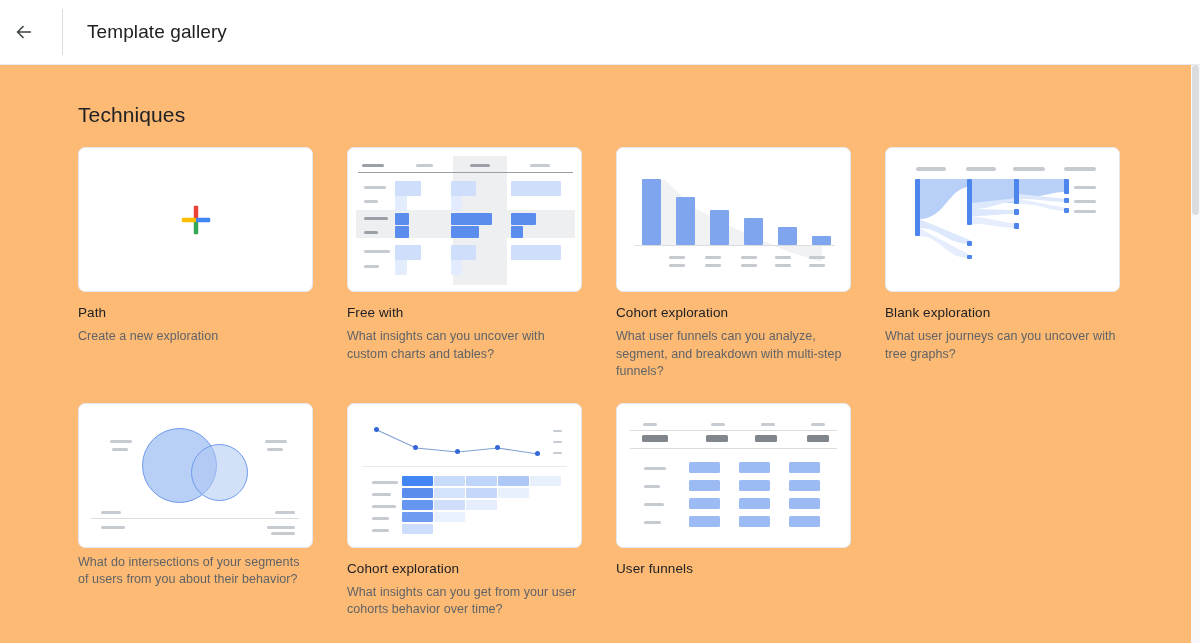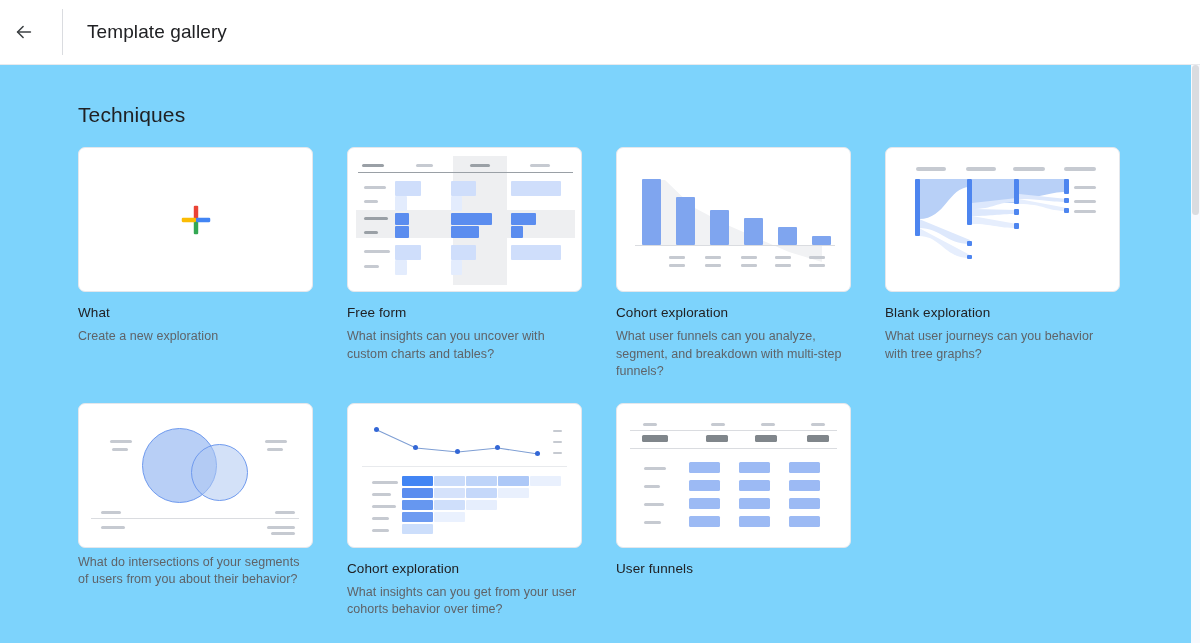--- a/index.html
+++ b/index.html
@@ -43,21 +43,21 @@
     font-size: 19px;
     color: #202124;
     letter-spacing: .1px;
     margin-left: 24px;
     font-weight: 400;
     white-space: nowrap;
   }
 
   
   .page {
-    background: #7dd3fc;
+    background: #fdba74;
     height: 578px;
     overflow: hidden;
     position: relative;
   }
   .content {
     padding: 38px 0 0 78px;
   }
   .section-title {
     font-size: 21px;
     color: #202124;
@@ -184,21 +184,21 @@
         <div class="thumb">
           <div class="plus-wrap">
             <svg width="38" height="38" viewBox="0 0 48 48">
               <rect x="21.2" y="6" width="5.6" height="18" rx="1.4" fill="#ea4335"></rect>
               <rect x="21.2" y="24" width="5.6" height="18" rx="1.4" fill="#34a853"></rect>
               <rect x="6" y="21.2" width="18" height="5.6" rx="1.4" fill="#fbbc04"></rect>
               <rect x="24" y="21.2" width="18" height="5.6" rx="1.4" fill="#4285f4"></rect>
             </svg>
           </div>
         </div>
-        <div class="card-title">What</div>
+        <div class="card-title">Path</div>
         <div class="card-desc">Create a new exploration</div>
       </div>
 
       <div class="card">
         <div class="thumb">
 
           <div class="ff-colband" style="left:105px; top:8px; width:54px; height:129px;"></div>
 
           <div class="ff-rowband" style="left:8px; top:62px; width:219px; height:28px;"></div>
 
@@ -227,21 +227,21 @@
           <div class="ff-cell" style="left:103px; top:65px; width:41px; height:12px; background:#5b8def;"></div>
           <div class="ff-cell" style="left:103px; top:78px; width:28px; height:12px; background:#5b8def;"></div>
           <div class="ff-cell" style="left:103px; top:97px; width:25px; height:15px; background:#cfdefb;"></div>
           <div class="ff-cell" style="left:103px; top:112px; width:11px; height:15px; background:#e3ecfd;"></div>
 
           <div class="ff-cell" style="left:163px; top:33px; width:50px; height:15px; background:#cfdefb;"></div>
           <div class="ff-cell" style="left:163px; top:65px; width:25px; height:12px; background:#5b8def;"></div>
           <div class="ff-cell" style="left:163px; top:78px; width:12px; height:12px; background:#5b8def;"></div>
           <div class="ff-cell" style="left:163px; top:97px; width:50px; height:15px; background:#cfdefb;"></div>
         </div>
-        <div class="card-title">Free form</div>
+        <div class="card-title">Free with</div>
         <div class="card-desc">What insights can you uncover with custom charts and tables?</div>
       </div>
 
       <div class="card">
         <div class="thumb">
 
           <svg class="fn-poly" width="233" height="143" viewBox="0 0 233 143" style="left:0; top:0;">
             <path d="M25,32 L48,32 L76,59 L108,76 L140,90 L172,104 L205,114 L205,97 L25,97 Z" fill="#f1f2f4"></path>
           </svg>
           <div class="fn-bar" style="left:25px; top:31px; width:19px; height:66px;"></div>
@@ -307,21 +307,21 @@
           <div class="pt-node" style="left:128px; top:75px; width:4.5px; height:6px;"></div>
           <div class="pt-node" style="left:178px; top:31px; width:4.5px; height:15px;"></div>
           <div class="pt-node" style="left:178px; top:50px; width:4.5px; height:4.5px;"></div>
           <div class="pt-node" style="left:178px; top:60px; width:4.5px; height:4.5px;"></div>
 
           <div class="pt-lbl" style="left:188px; top:38px; width:22px;"></div>
           <div class="pt-lbl" style="left:188px; top:52px; width:22px;"></div>
           <div class="pt-lbl" style="left:188px; top:62px; width:22px;"></div>
         </div>
         <div class="card-title">Blank exploration</div>
-        <div class="card-desc">What user journeys can you behavior with tree graphs?</div>
+        <div class="card-desc">What user journeys can you uncover with tree graphs?</div>
       </div>
 
       <div class="card">
         <div class="thumb">
           <div class="so-lbl" style="left:31px; top:36px; width:22px;"></div>
           <div class="so-lbl" style="left:33px; top:44px; width:16px;"></div>
           <div class="so-lbl" style="left:186px; top:36px; width:22px;"></div>
           <div class="so-lbl" style="left:188px; top:44px; width:16px;"></div>
 
           <div class="so-circle" style="left:63px; top:24px; width:75px; height:75px; background:rgba(141,177,240,.62);"></div>

